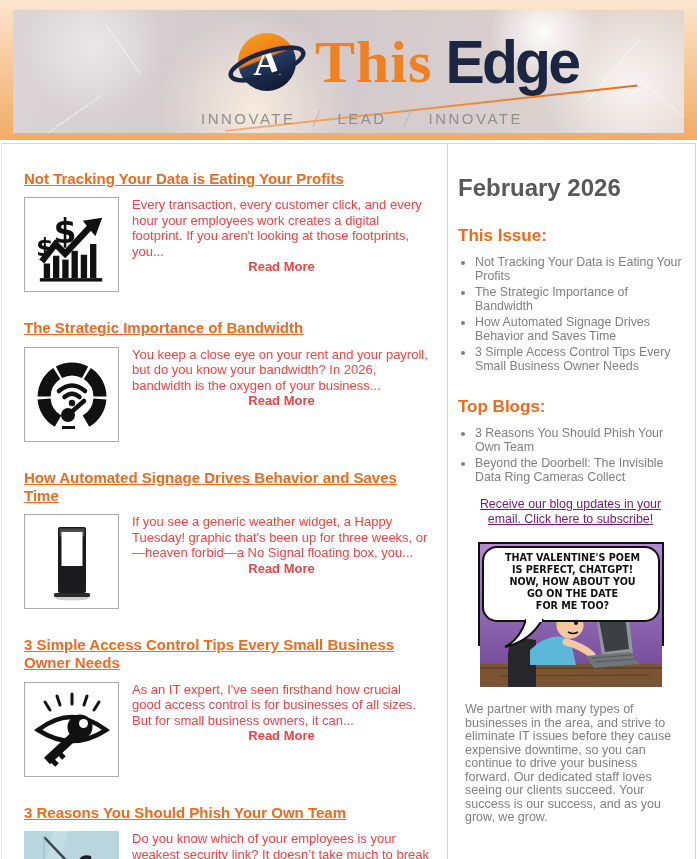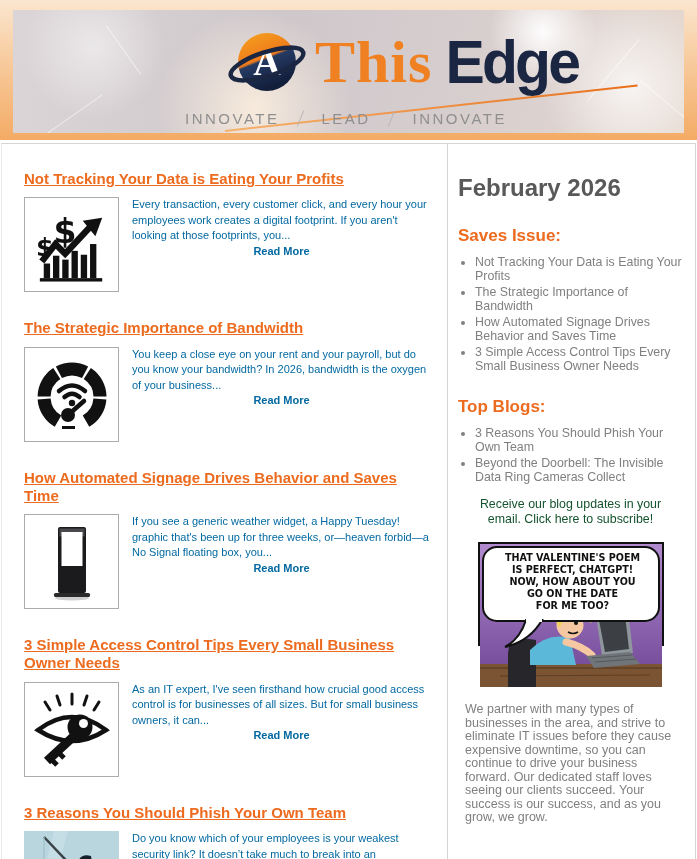--- a/index.html
+++ b/index.html
@@ -38,21 +38,21 @@
   .brand-edge{
     font-size:62px; line-height:1; font-weight:800; color:#1B2742;
     letter-spacing:-3px; transform:scaleX(0.95); margin-left:2px;
   }
   .orange-line{
     position:absolute; left:212px; top:120px; width:415px; height:2px;
     background:linear-gradient(90deg,#f5b26d,#e86f1a);
     transform:rotate(-6.3deg); transform-origin:left center;
   }
   .tagline{
-    position:absolute; top:100px; left:172px; width:322px;
+    position:absolute; top:100px; left:188px; width:322px;
     display:flex; justify-content:space-between; align-items:center;
     color:#8f8f8f; font-size:15px; letter-spacing:2.5px; font-weight:400;
   }
   .tagline .sep{ width:1px; height:17px; background:#b9b4b6; transform:rotate(22deg); }
 
   
   .content{
     margin:3px 1px 0;
     border-top:1px solid #d4d4d4; border-left:1px solid #e9e9e9; border-right:1px solid #d4d4d4;
     display:flex; min-height:715px;
@@ -65,31 +65,31 @@
   .article-title{
     margin:0 0 9px; font-size:15px; font-weight:bold; line-height:1.22;
     color:#ED6B1F; text-decoration:underline; cursor:pointer;
   }
   .article-row{ display:flex; }
   .thumb{
     width:95px; height:95px; flex:0 0 auto; border:1px solid #ABABAB; background:#fff;
     display:flex; align-items:center; justify-content:center; overflow:hidden;
   }
   .thumb.full{ border:none; }
-  .article-text{ margin-left:13px; font-size:11px; color:#0369a1; line-height:15.5px; }
+  .article-text{ margin-left:13px; font-size:13px; color:#ef4444; line-height:15.5px; }
   .read-more{ font-weight:bold; cursor:pointer;text-align:center; }
 
   
   .issue-date{ margin:30px 0 0; font-size:24px; font-weight:bold; color:#595959; }
   .side-h{ margin:24px 0 0; font-size:17px; font-weight:bold; color:#ED6B1F; }
   .side-list{ margin:10px 0 0; padding-left:17px; color:#808080; font-size:12.4px; line-height:13.5px; }
   .side-list li{ margin-bottom:3px; }
   .subscribe{
     display:block; margin:13px auto 16px; width:200px; text-align:center;
-    color:#14532d; font-size:12.4px; line-height:14.5px; cursor:pointer;
+    color:#701a75; text-decoration:underline; font-size:12.4px; line-height:14.5px; cursor:pointer;
   }
   .comic-frame{
     width:186px; height:104px; border:2px solid #111; margin:16px auto 0;
     position:relative; background:#fff;
   }
   .comic-frame svg{ position:absolute; left:0; top:0; }
   .bubble-text{
     position:absolute; left:6px; top:8px; width:174px; text-align:center;
     white-space:pre-line; font-family:"DejaVu Sans", sans-serif;
     font-size:9.6px; font-weight:bold; line-height:12px; color:#111;
@@ -269,21 +269,21 @@
           
         </div>
       </div>
     </section>
 
   </div>
 
   <div class="col-side">
     <h2 class="issue-date">February 2026</h2>
 
-    <h3 class="side-h">Saves Issue:</h3>
+    <h3 class="side-h">This Issue:</h3>
     <ul class="side-list">
         <li>Not Tracking Your Data is Eating Your Profits</li>
         <li>The Strategic Importance of Bandwidth</li>
         <li>How Automated Signage Drives Behavior and Saves Time</li>
         <li>3 Simple Access Control Tips Every Small Business Owner Needs</li>
       </ul>
 
     <h3 class="side-h">Top Blogs:</h3>
     <ul class="side-list">
         <li>3 Reasons You Should Phish Your Own Team</li>

